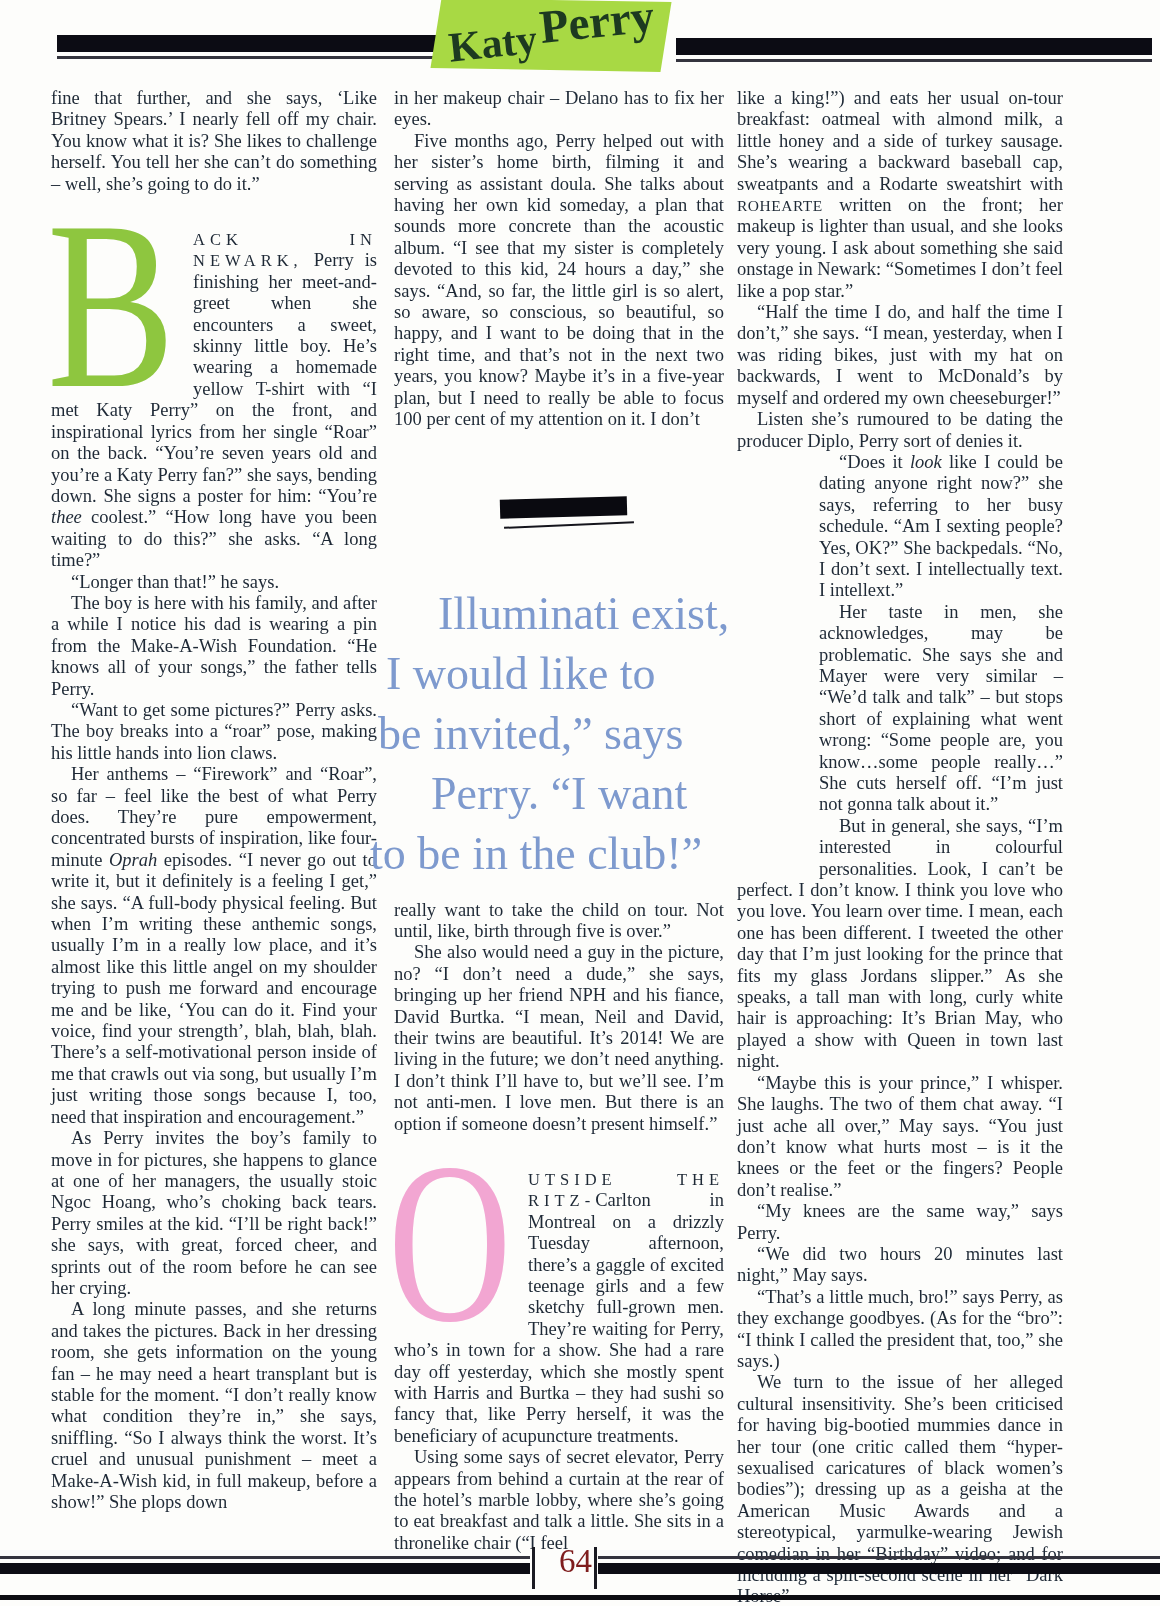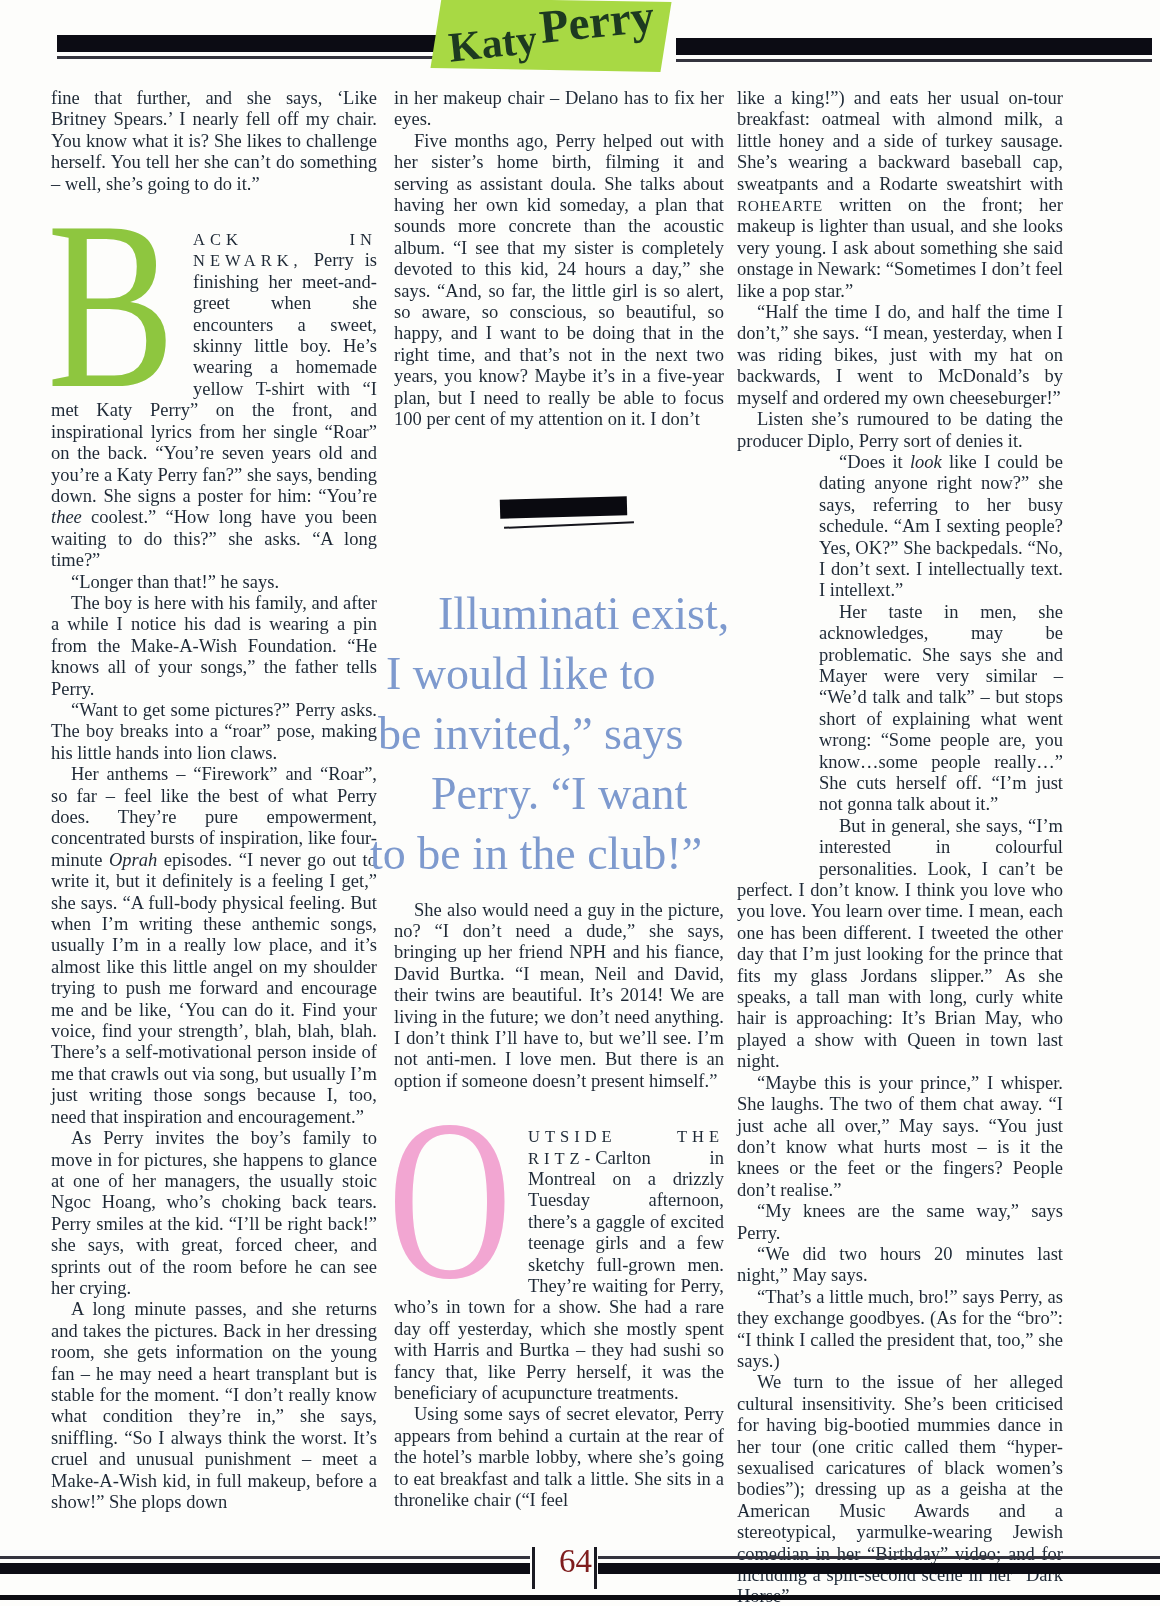--- a/index.html
+++ b/index.html
@@ -98,20 +98,21 @@
     <div class="pullquote">
       <div class="pq-bar"></div>
       <div class="pq-underline"></div>
       <span class="pq-line pq-1">Illuminati exist,</span>
       <span class="pq-line pq-2">I would like to</span>
       <span class="pq-line pq-3">be invited,” says</span>
       <span class="pq-line pq-4">Perry. “I want</span>
       <span class="pq-line pq-5">to be in the club!”</span>
     </div>
 
+    <p class="body">really want to take the child on tour. Not until, like, birth through five is over.”</p>
     <p class="body ind">She also would need a guy in the picture, no? “I don’t need a dude,” she says, bringing up her friend NPH and his fiance, David Burtka. “I mean, Neil and David, their twins are beautiful. It’s 2014! We are living in the future; we don’t need anything. I don’t think I’ll have to, but we’ll see. I’m not anti-men. I love men. But there is an option if someone doesn’t present himself.”</p>
     <div class="section-gap">
       <div class="dropcap-o">
           <span>O</span>
         </div>
       <p class="body"><span class="opener">UTSIDE THE RITZ-</span>Carlton in Montreal on a drizzly Tuesday afternoon, there’s a gaggle of excited teenage girls and a few sketchy full-grown men. They’re waiting for Perry, who’s in town for a show. She had a rare day off yesterday, which she mostly spent with Harris and Burtka – they had sushi so fancy that, like Perry herself, it was the beneficiary of acupuncture treatments.</p>
       <p class="body ind">Using some says of secret elevator, Perry appears from behind a curtain at the rear of the hotel’s marble lobby, where she’s going to eat breakfast and talk a little. She sits in a thronelike chair (“I feel</p>
     </div>
   </div>
 

